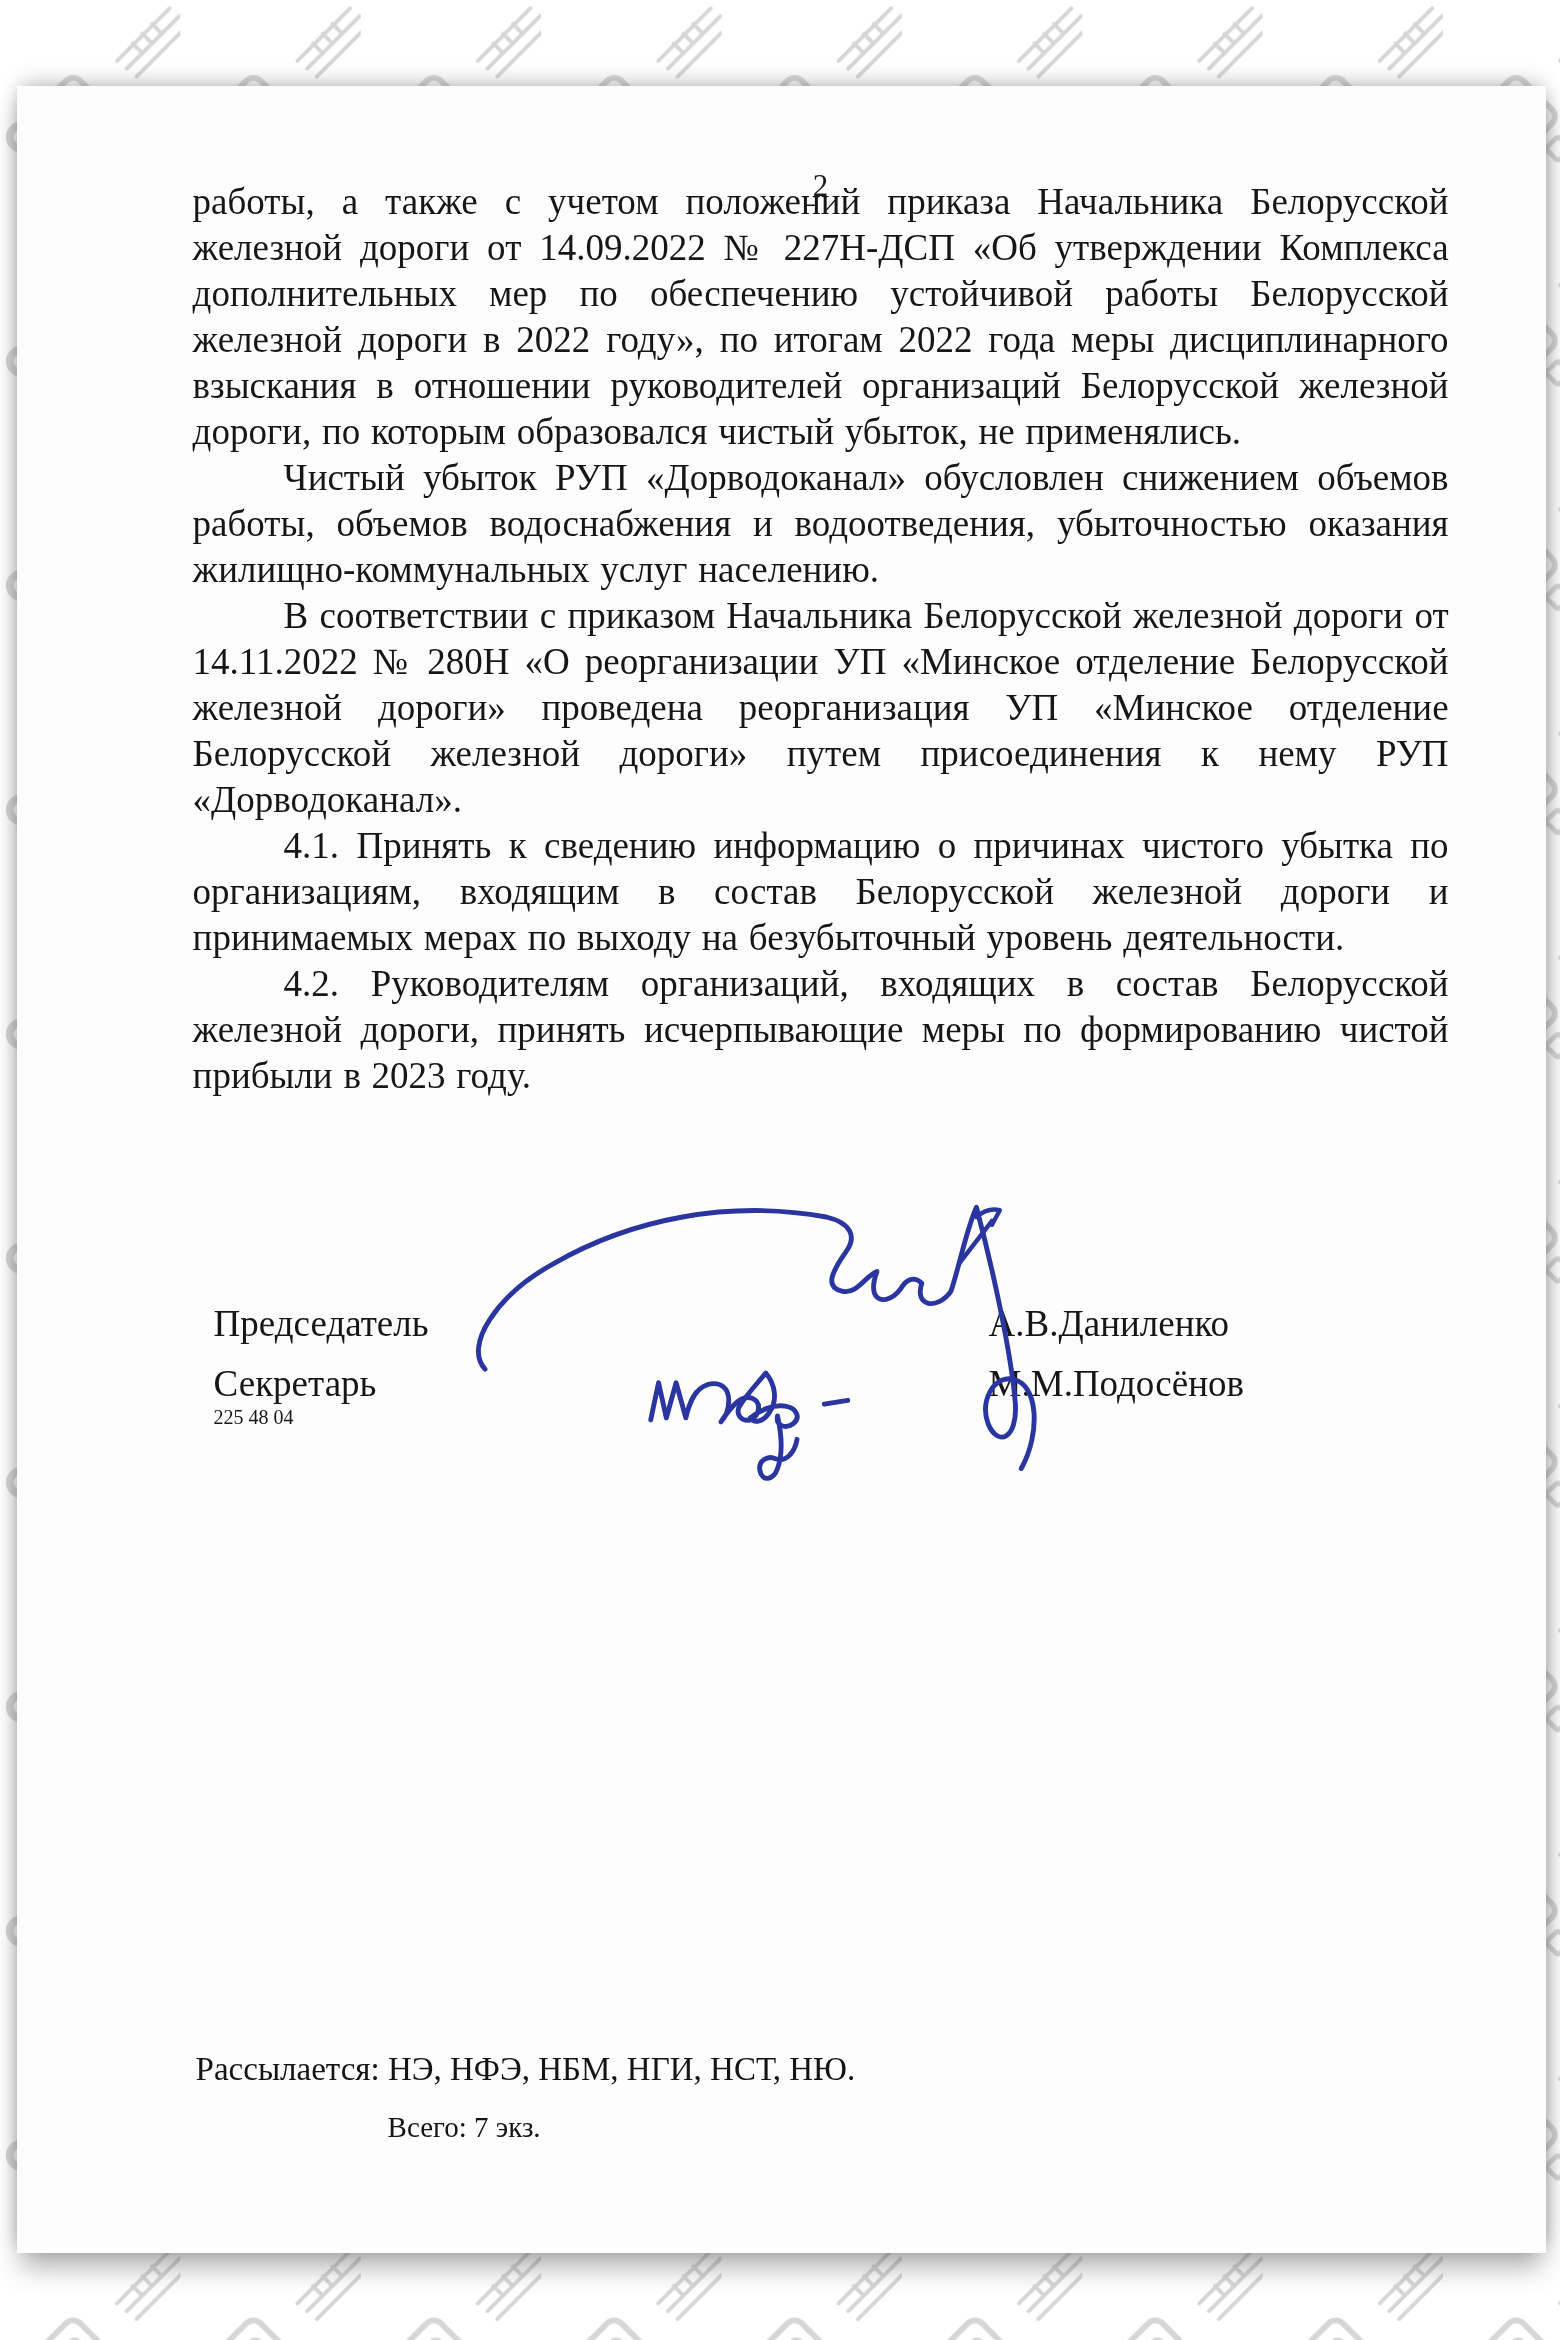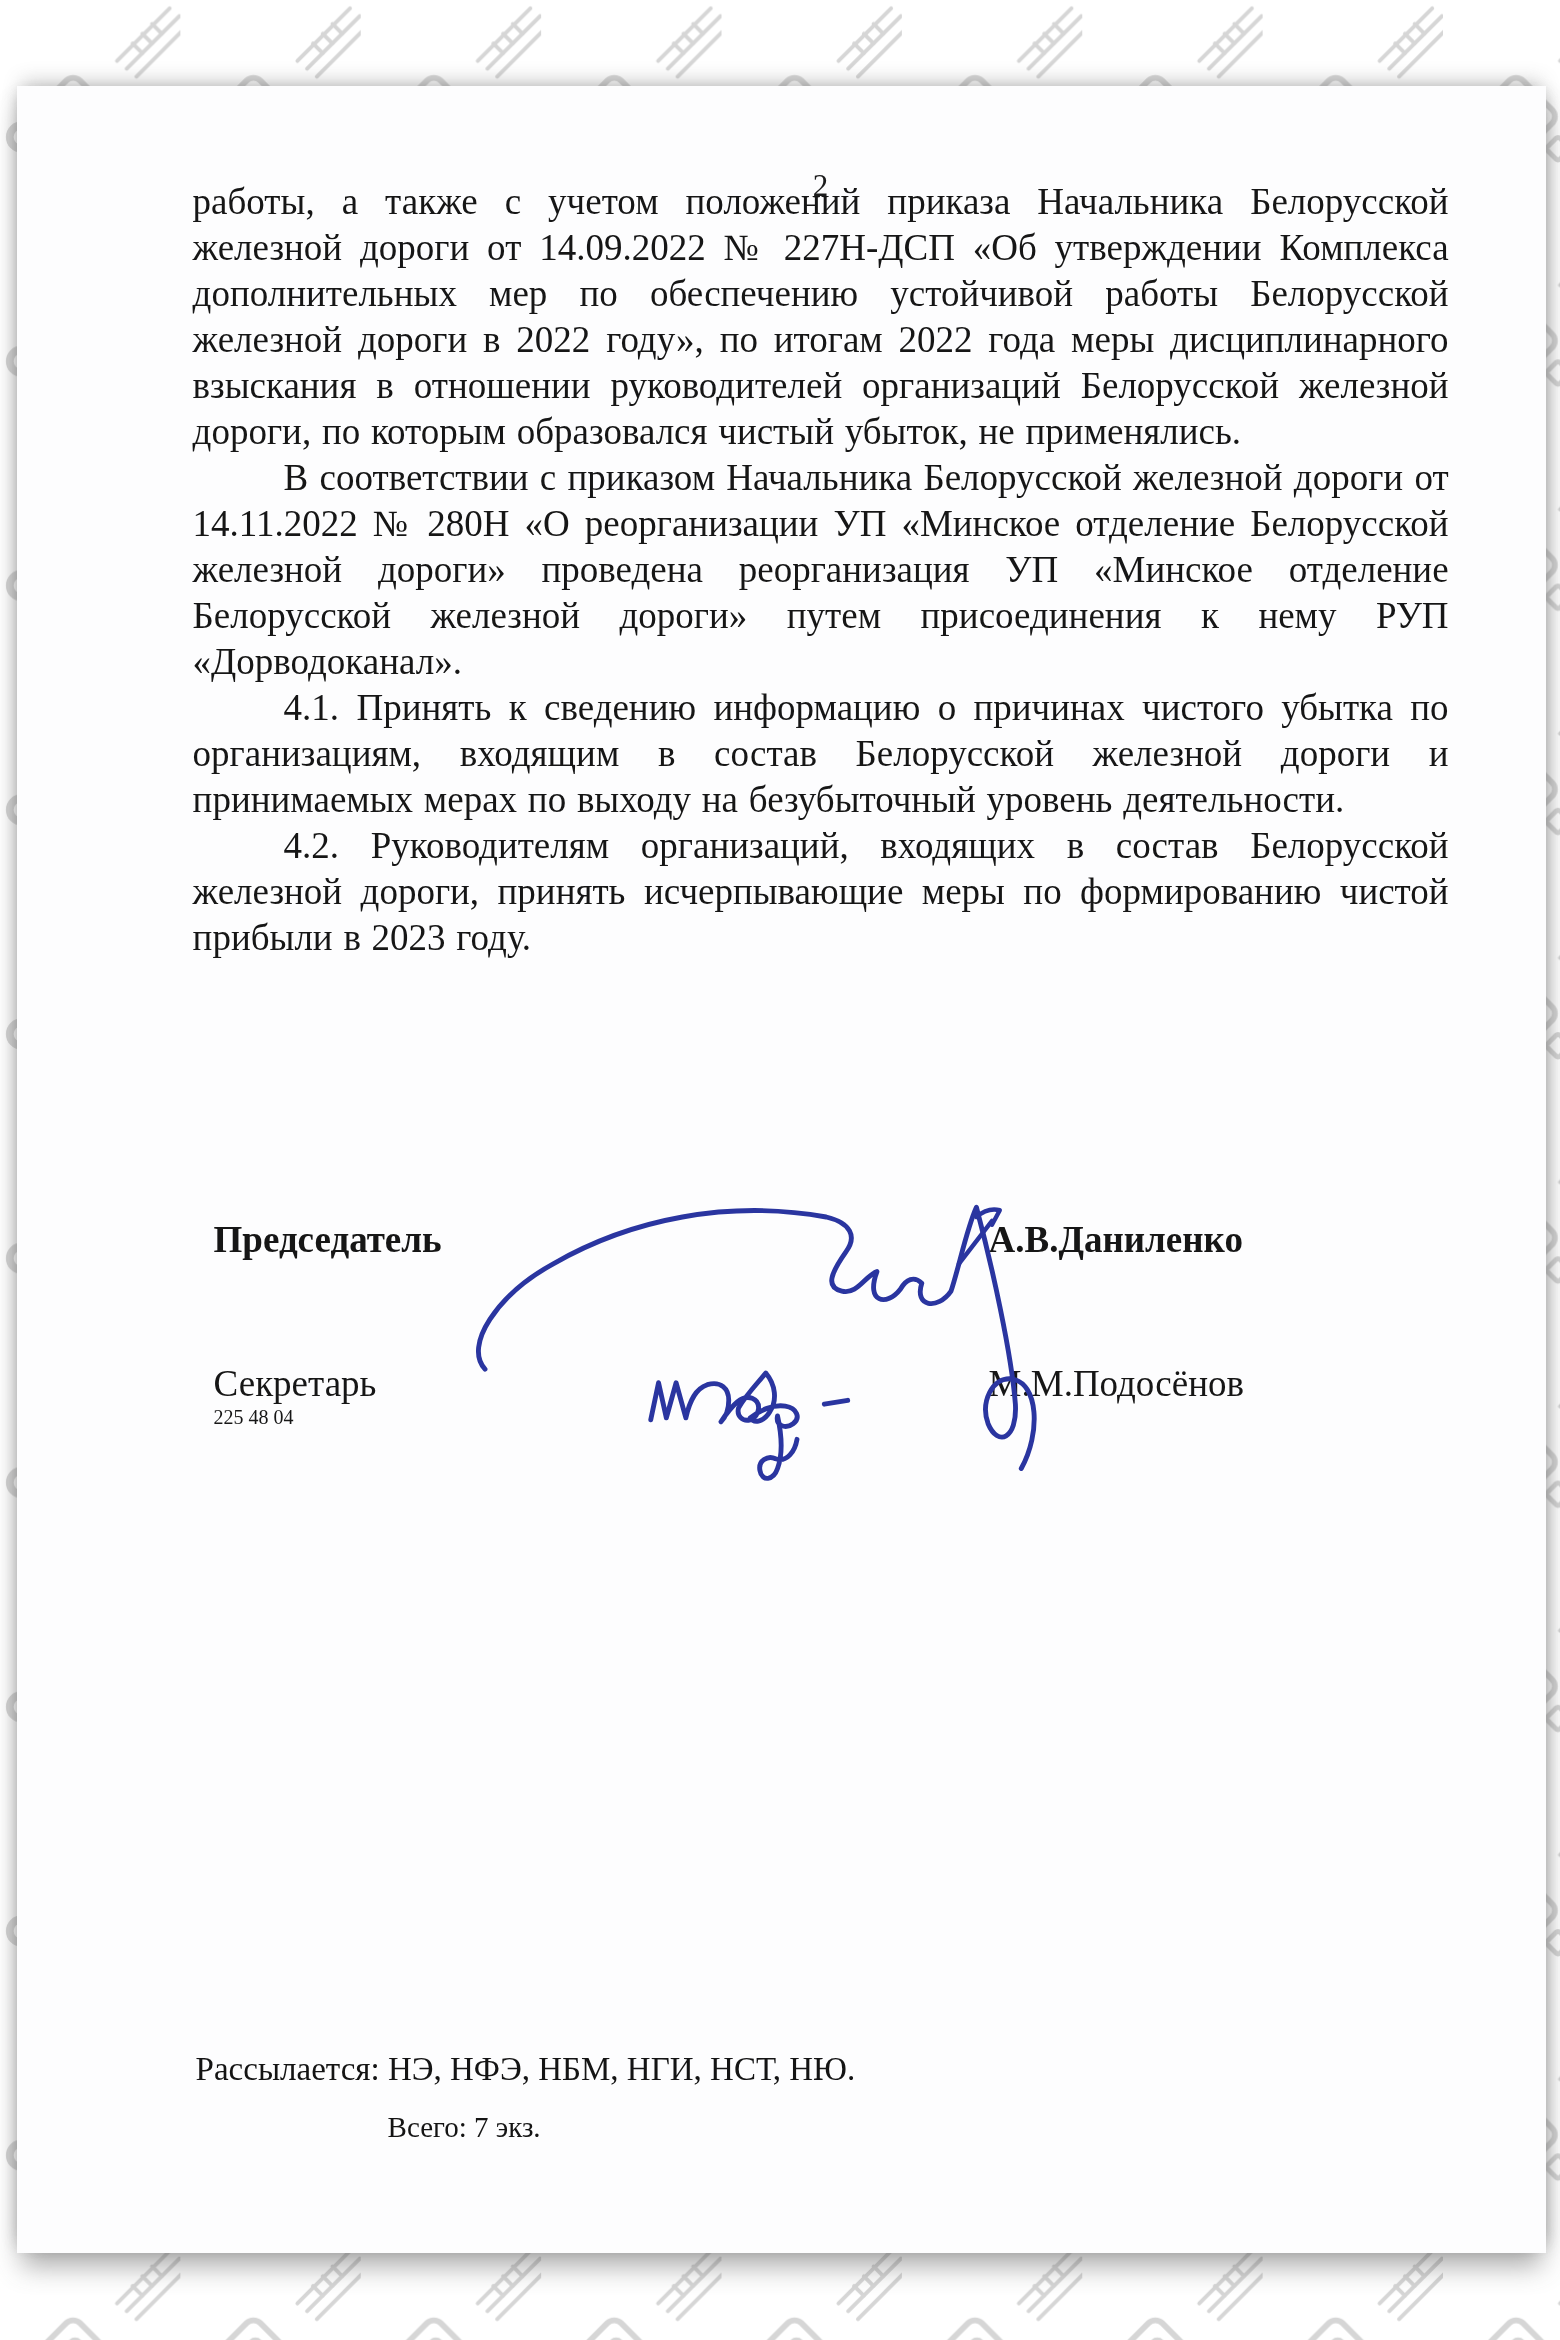--- a/index.html
+++ b/index.html
@@ -23,21 +23,21 @@
   }
   .text-column{
     position:absolute;left:176px;top:93px;width:1256px;
     font-size:37px;line-height:46px;color:#161616;
     text-align:justify;word-spacing:1.5px;
   }
   .text-column p{margin:0;text-indent:91px;}
   .text-column p.no-indent{text-indent:0;}
   .sig-label{position:absolute;left:197px;font-size:37px;color:#161616;}
   .sig-name{position:absolute;left:972px;font-size:37px;color:#161616;}
-  .row1{top:1132px;font-weight:bold;} .row2{top:1276px;}
+  .row1{top:1216px;} .row2{top:1276px;}
   .phone{position:absolute;left:197px;top:1320px;font-size:20px;color:#161616;}
   .signatures-svg{position:absolute;left:390px;top:1092px;width:663px;height:390px;}
   .dist-line1{position:absolute;left:179px;top:1965px;font-size:33px;color:#141414;}
   .dist-line2{position:absolute;left:371px;top:2025px;font-size:29px;color:#141414;}
 </style>
 </head>
 <body>
 
 <svg class="backdrop" width="1560" height="2341" xmlns="http://www.w3.org/2000/svg" viewBox="0 0 1600 2400">
   <defs>
@@ -65,20 +65,21 @@
   <rect width="1600" height="2400" fill="#ffffff"></rect>
   <rect width="1600" height="2400" fill="url(#orn)"></rect>
 </svg>
 
 <div class="sheet">
 
   <div class="page-number">2</div>
 
   <div class="text-column">
     <p class="no-indent">работы, а также с учетом положений приказа Начальника Белорусской железной дороги от 14.09.2022 № 227Н-ДСП «Об утверждении Комплекса дополнительных мер по обеспечению устойчивой работы Белорусской железной дороги в 2022 году», по итогам 2022 года меры дисциплинарного взыскания в отношении руководителей организаций Белорусской железной дороги, по которым образовался чистый убыток, не применялись.</p>
+    <p>Чистый убыток РУП «Дорводоканал» обусловлен снижением объемов работы, объемов водоснабжения и водоотведения, убыточностью оказания жилищно-коммунальных услуг населению.</p>
     <p>В соответствии с приказом Начальника Белорусской железной дороги от 14.11.2022 № 280Н «О реорганизации УП «Минское отделение Белорусской железной дороги» проведена реорганизация УП «Минское отделение Белорусской железной дороги» путем присоединения к нему РУП «Дорводоканал».</p>
     <p>4.1. Принять к сведению информацию о причинах чистого убытка по организациям, входящим в состав Белорусской железной дороги и принимаемых мерах по выходу на безубыточный уровень деятельности.</p>
     <p>4.2. Руководителям организаций, входящих в состав Белорусской железной дороги, принять исчерпывающие меры по формированию чистой прибыли в 2023 году.</p>
   </div>
 
   <div class="sig-label row1">Председатель</div>
   <div class="sig-name row1">А.В.Даниленко</div>
   <div class="sig-label row2">Секретарь</div>
   <div class="sig-name row2">М.М.Подосёнов</div>
   <div class="phone">225 48 04</div>

